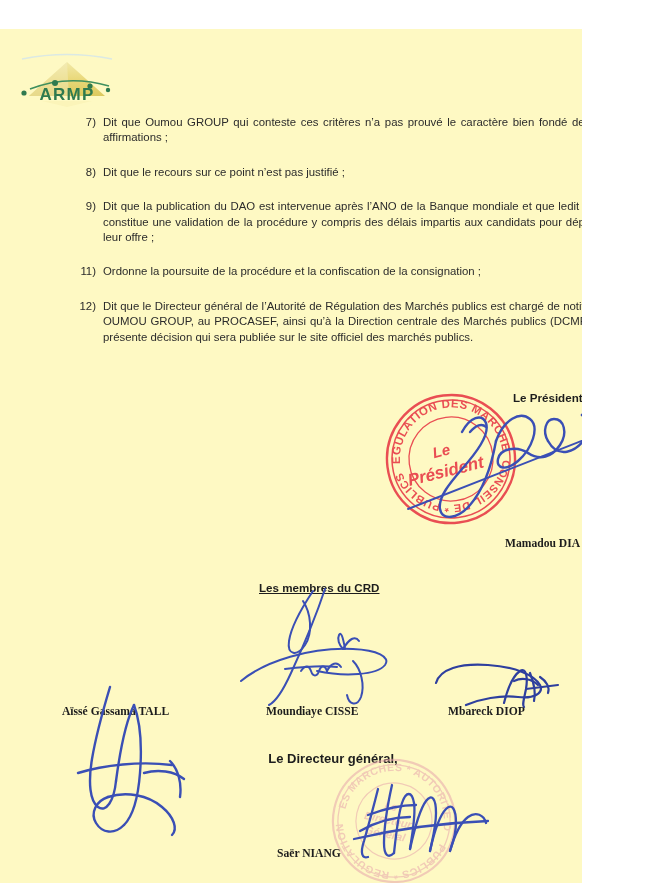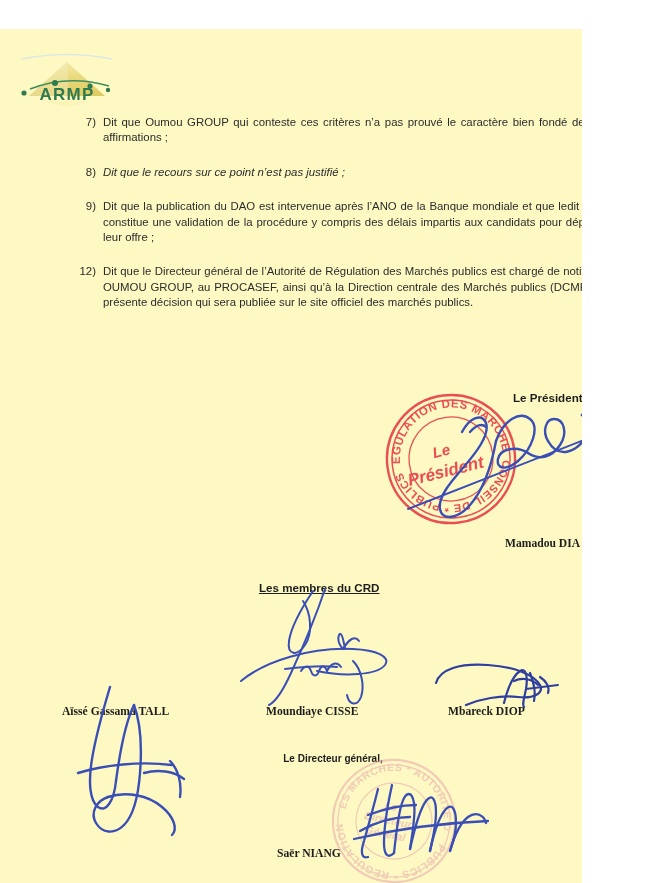--- a/index.html
+++ b/index.html
@@ -44,42 +44,42 @@
   .clause-num {
     flex: 0 0 34px;
     text-align: right;
     padding-right: 7px;
     white-space: nowrap;
   }
   .clause-text {
     flex: 1 1 auto;
     text-align: justify;
   }
-  .clause.no-justify .clause-text { text-align: left; font-style: italic; }
+  .clause.no-justify .clause-text { text-align: left; }
 
   
   .sig-label {
     position: absolute;
     font-size: 11.6px;
     font-weight: bold;
     color: #1d1d1d;
     white-space: nowrap;
   }
   .sig-name {
     position: absolute;
     font-size: 11.6px;
     font-weight: bold;
     color: #1d1d1d;
     white-space: nowrap;
     font-family: Liberation Serif, serif;
   }
   .underlined { text-decoration: underline; }
   .centered-two-line {
     position: absolute;
-    font-size: 10px;
+    font-size: 13px;
     font-weight: bold;
     color: #1d1d1d;
     text-align: center;
     line-height: 15px;
   }
 
   
   .ink { position: absolute; pointer-events: none; }
 
   
@@ -144,20 +144,24 @@
       <div class="clause-num">8)</div>
       <div class="clause-text">Dit que le recours sur ce point n’est pas justifié ;</div>
     </div>
 
     <div class="clause">
       <div class="clause-num">9)</div>
       <div class="clause-text">Dit que la publication du DAO est intervenue après l’ANO de la Banque mondiale et que ledit ANO constitue une validation de la procédure y compris des délais impartis aux candidats pour déposer leur offre ;</div>
     </div>
 
 
+    <div class="clause no-justify">
+      <div class="clause-num">11)</div>
+      <div class="clause-text">Ordonne la poursuite de la procédure et la confiscation de la consignation ;</div>
+    </div>
 
     <div class="clause">
       <div class="clause-num">12)</div>
       <div class="clause-text">Dit que le Directeur général de l’Autorité de Régulation des Marchés publics est chargé de notifier à OUMOU GROUP, au PROCASEF, ainsi qu’à la Direction centrale des Marchés publics (DCMP), la présente décision qui sera publiée sur le site officiel des marchés publics.</div>
     </div>
 
   </div>
 
   <div class="stamp" style="left:383px; top:362px;">
     <svg width="137" height="137" viewBox="0 0 137 137">

